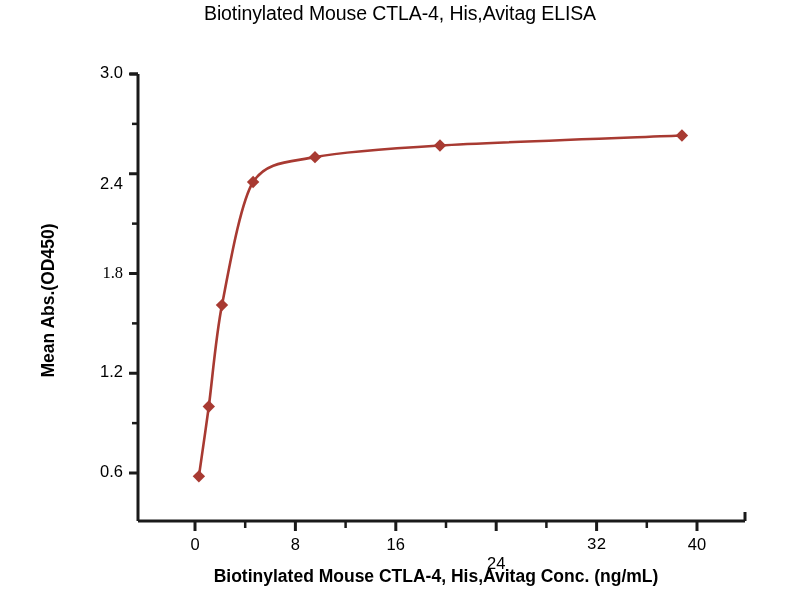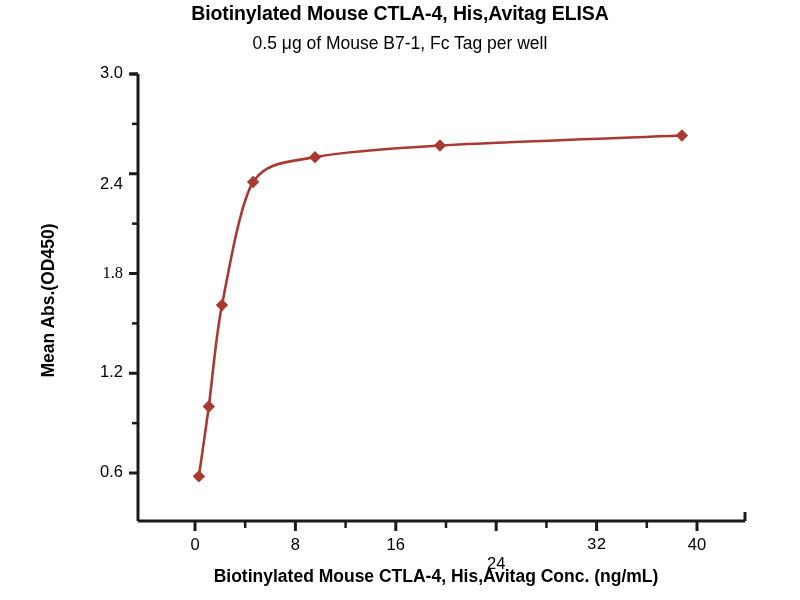--- a/index.html
+++ b/index.html
@@ -19,21 +19,21 @@
     width: 800px;
     height: 600px;
   }
   .title {
     position: absolute;
     left: 0;
     top: 2px;
     width: 800px;
     text-align: center;
     font-size: 19.5px;
-    font-weight: bold;
+    font-weight: normal;
     letter-spacing: -0.1px;
     color: #000;
   }
   .subtitle {
     position: absolute;
     left: 0;
     top: 33px;
     width: 800px;
     text-align: center;
     font-size: 17.5px;
@@ -82,21 +82,20 @@
     left: 0;
     top: 0;
   }
 </style>
 </head>
 <body>
 
 <div id="chart-root">
 
   <div class="title">Biotinylated Mouse CTLA-4, His,Avitag ELISA</div>
-  <div class="subtitle">0.5 μg of Mouse B7-1, Fc Tag per well</div>
 
   <div class="ylabel">Mean Abs.(OD450)</div>
   <div class="xlabel">Biotinylated Mouse CTLA-4, His,Avitag Conc. (ng/mL)</div>
 
   <svg class="plot" width="800" height="600">
     <g id="axes-group">
         <line x1="138" y1="74" x2="138" y2="521" stroke="#1a1a1a" stroke-width="3"></line>
         <line x1="138" y1="521" x2="745" y2="521" stroke="#1a1a1a" stroke-width="3"></line>
         <line x1="130" y1="74" x2="138" y2="74" stroke="#1a1a1a" stroke-width="3"></line>
         <line x1="745" y1="512" x2="745" y2="521" stroke="#1a1a1a" stroke-width="3"></line>

